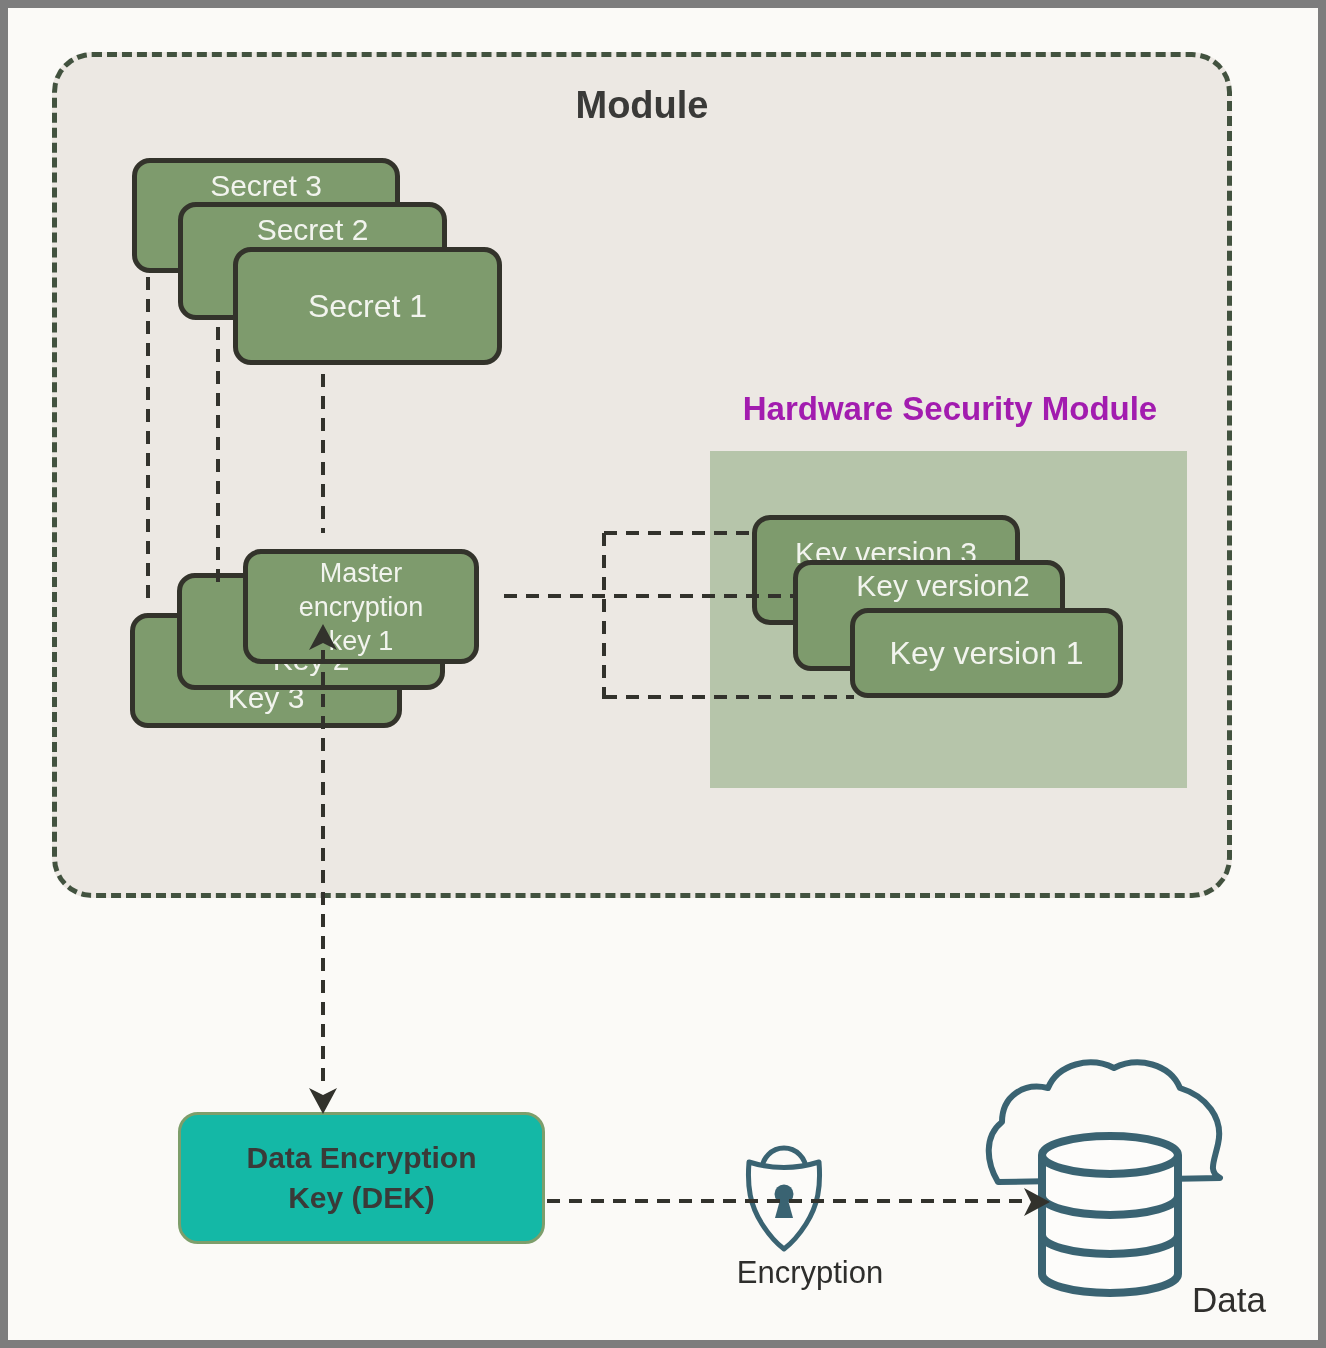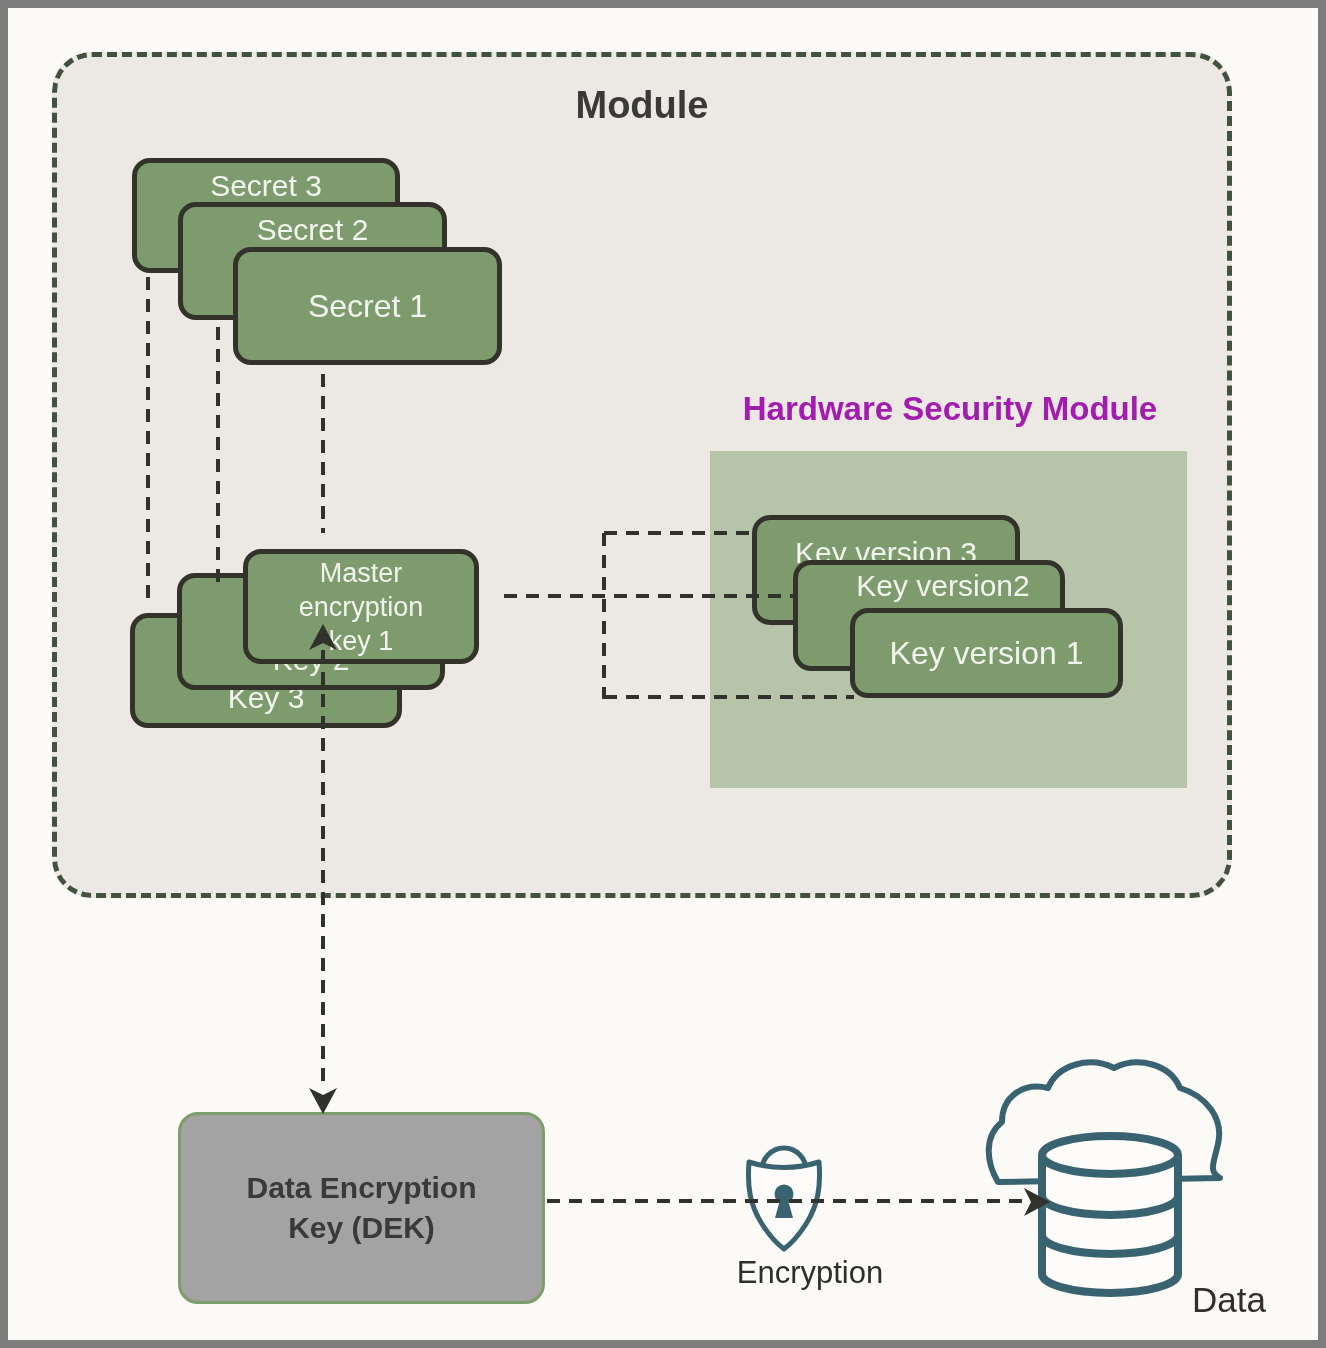--- a/index.html
+++ b/index.html
@@ -41,22 +41,22 @@
     font-size:33px;font-weight:700;color:#a21caf;z-index:2;
   }
   .hsm-box{left:710px;top:451px;width:477px;height:337px;background:#b6c5aa;z-index:2;}
 
   
   .dash-h{height:4px;background:repeating-linear-gradient(90deg,#32322c 0 13px,transparent 13px 22px);}
   .dash-v{width:4px;background:repeating-linear-gradient(180deg,#32322c 0 13px,transparent 13px 22px);}
 
   
   .dek{
-    left:178px;top:1112px;width:367px;height:192px;
-    background:#a3a3a3;border:3px solid #7d9e6b;border-radius:20px;z-index:3;
+    left:178px;top:1112px;width:367px;height:132px;
+    background:#14b8a6;border:3px solid #7d9e6b;border-radius:20px;z-index:3;
     display:flex;align-items:center;justify-content:center;text-align:center;
     font-size:30px;line-height:40px;font-weight:700;color:#3a3a38;
   }
 
   .enc-label{
     left:715px;top:1255px;width:190px;text-align:center;
     font-size:31px;color:#2e2e2c;z-index:2;
   }
   .data-label{
     left:1192px;top:1243px;width:120px;

